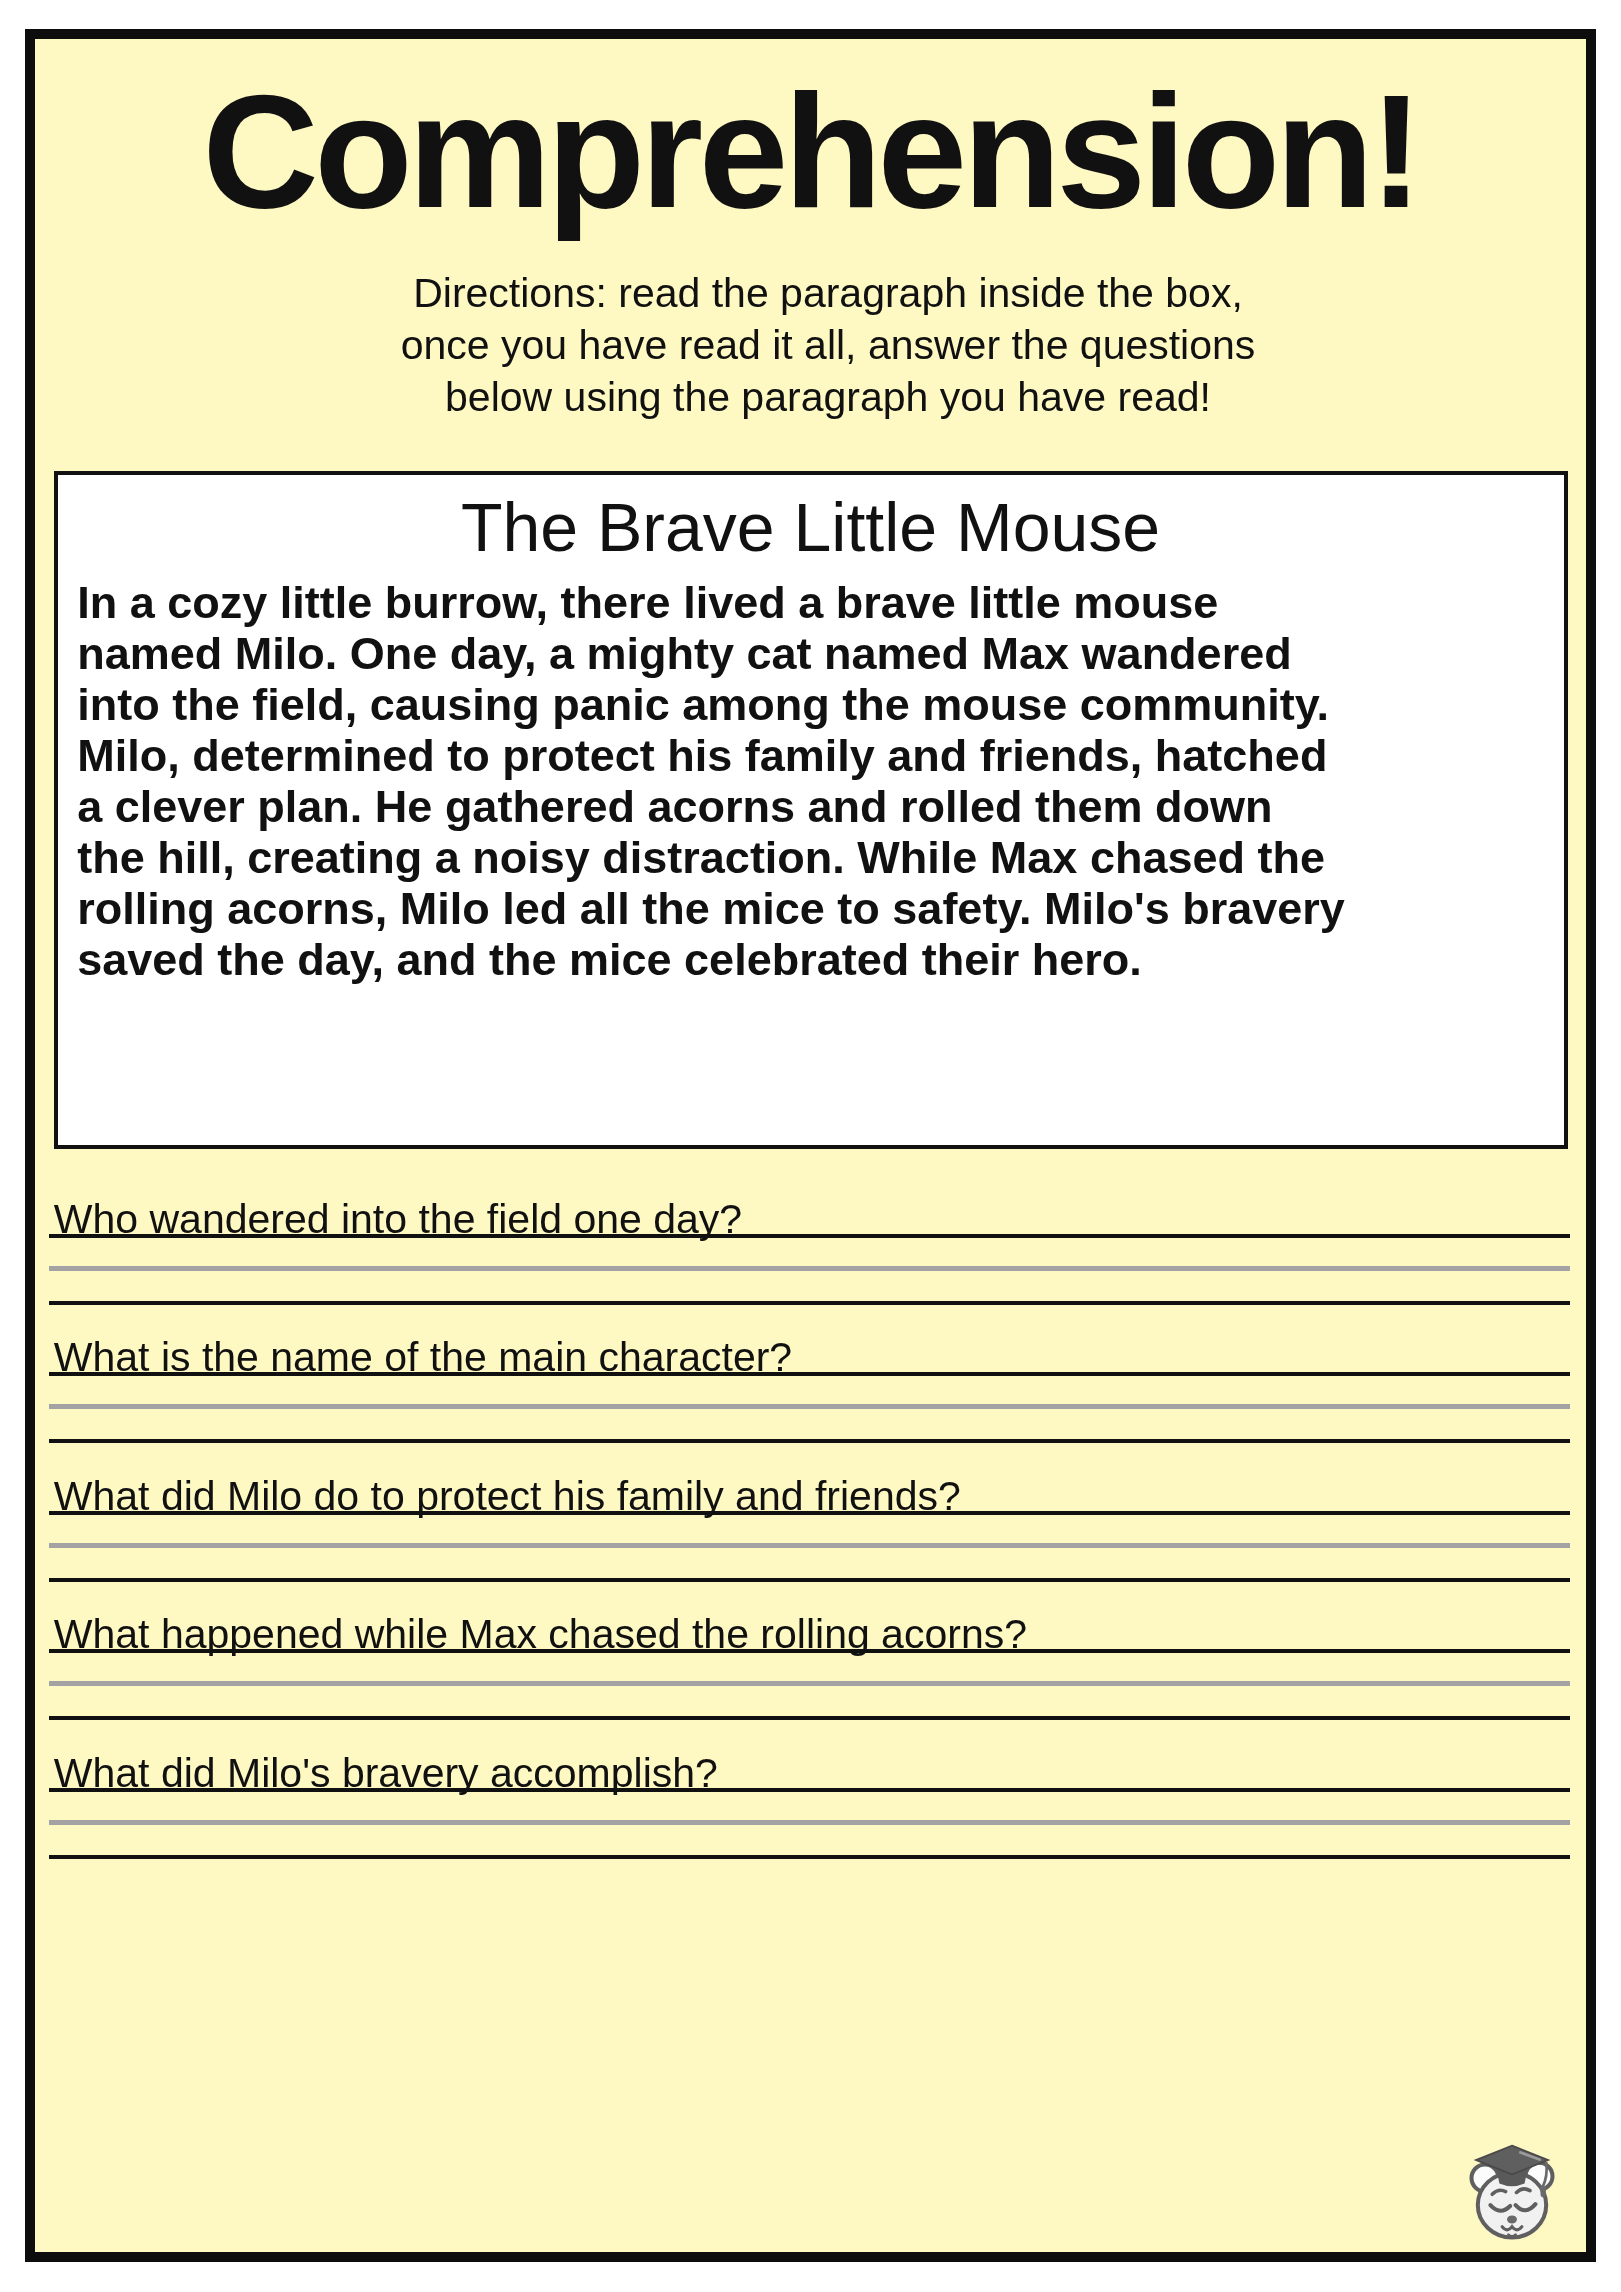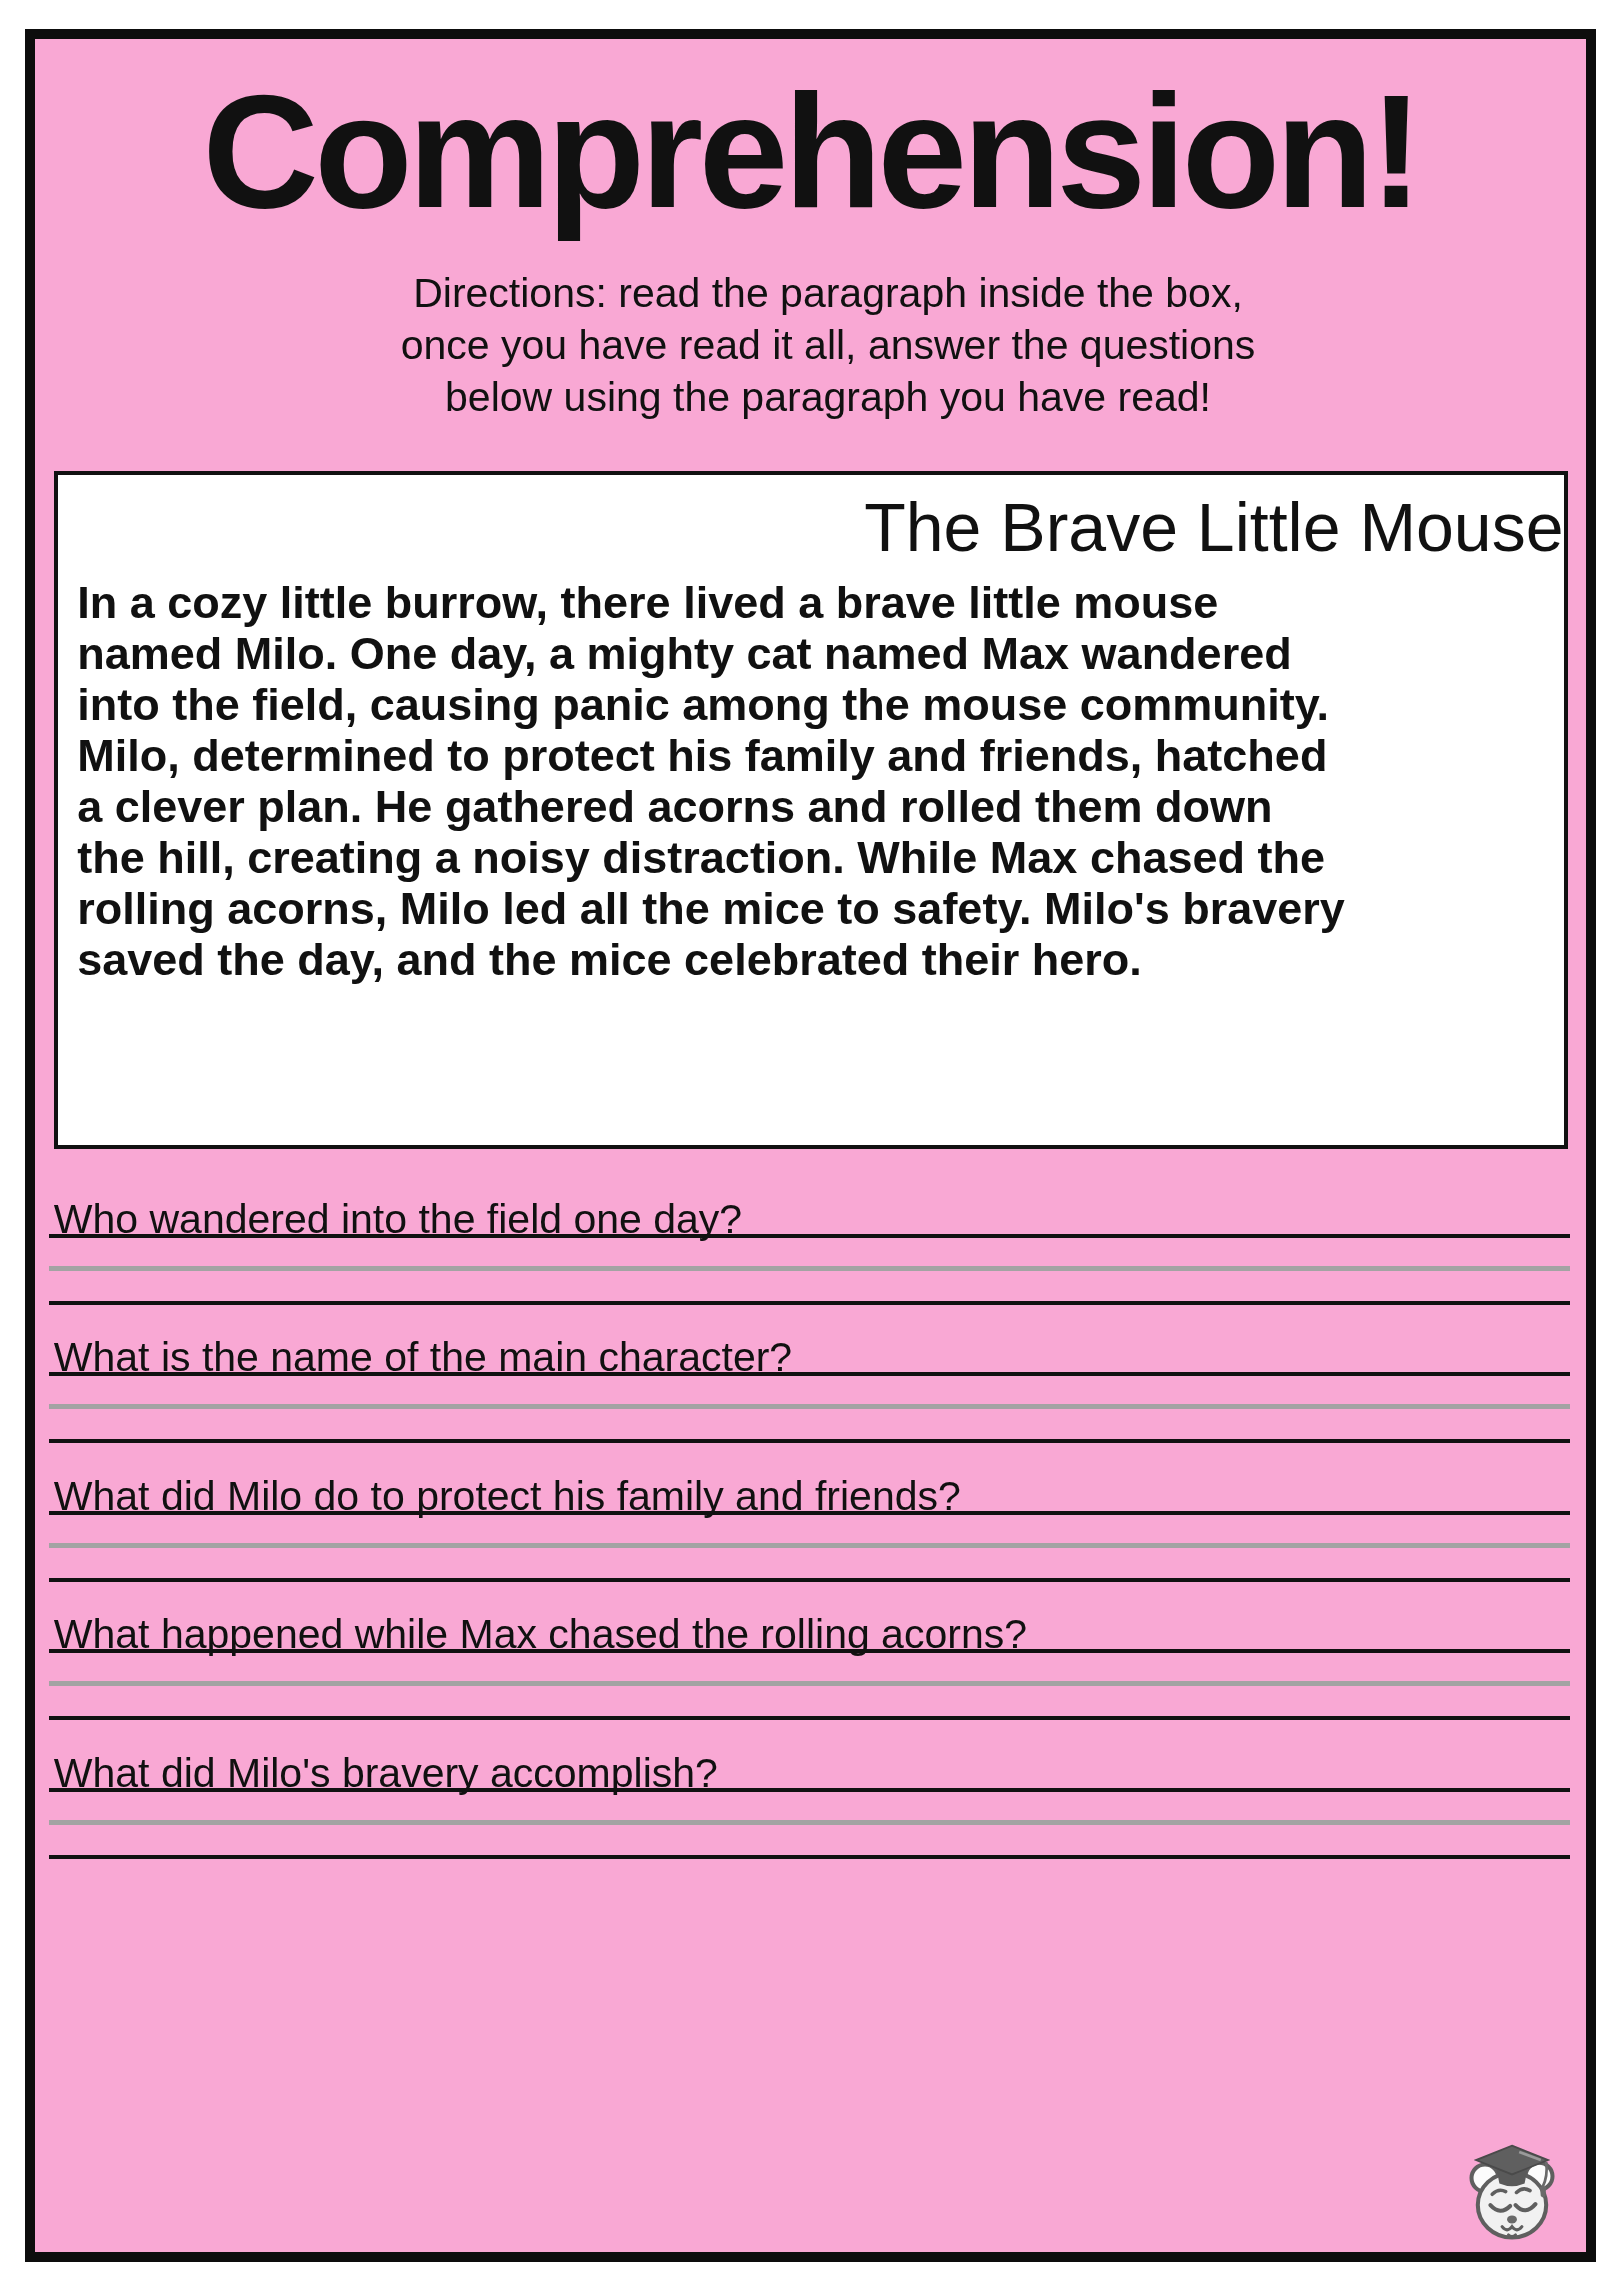--- a/index.html
+++ b/index.html
@@ -11,21 +11,21 @@
     background: #ffffff;
     color: #111111;
     font-family: "Liberation Sans", sans-serif;
     overflow: hidden;
   }
   .frame {
     position: absolute;
     left: 25px; top: 29px;
     width: 1571px; height: 2233px;
     border: 10.7px solid #0d0d0d;
-    background: #f9a8d4;
+    background: #fef9c3;
   }
   .title {
     margin-top: 5.4px;
     text-align: center;
     font-size: 161px;
     font-weight: 700;
     letter-spacing: -4.5px;
     line-height: 215px;
     white-space: nowrap;
   }
@@ -39,21 +39,21 @@
   }
   .passage-box {
     margin: 48px auto 0;
     width: 1514px;
     height: 678px;
     border: 4.5px solid #111111;
     background: #ffffff;
   }
   .passage-title {
     margin-top: 14.3px;
-    text-align: right;
+    text-align: center;
     font-size: 68px;
     font-weight: 400;
     line-height: 77px;
     letter-spacing: 0px;
   }
   .passage-text {
     margin: 10.7px 19.7px 0 19.7px;
     font-size: 45px;
     line-height: 51px;
   }

